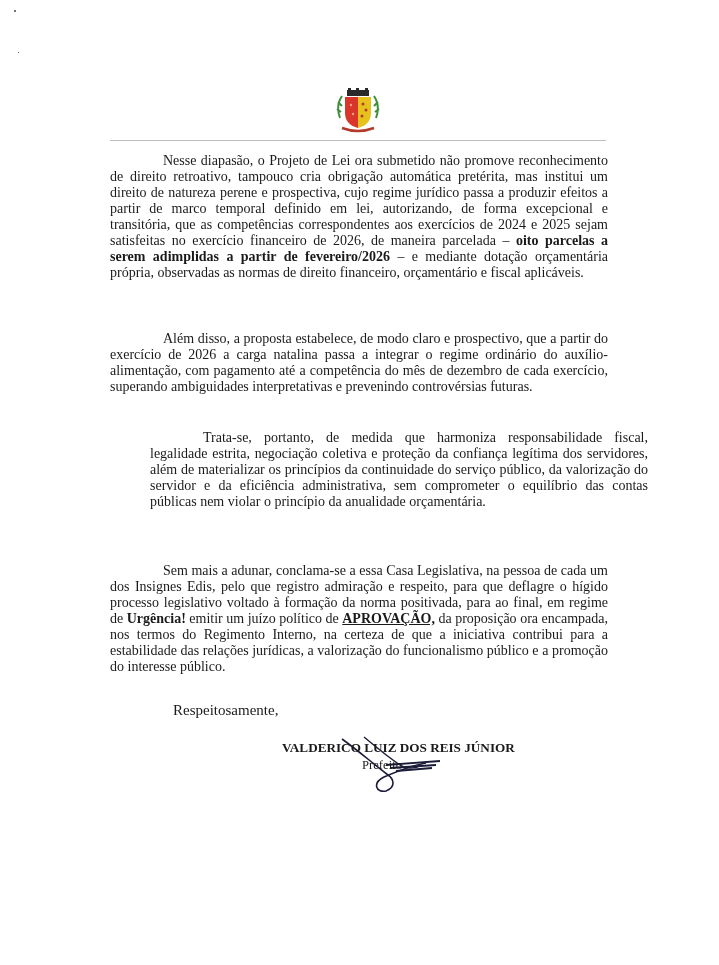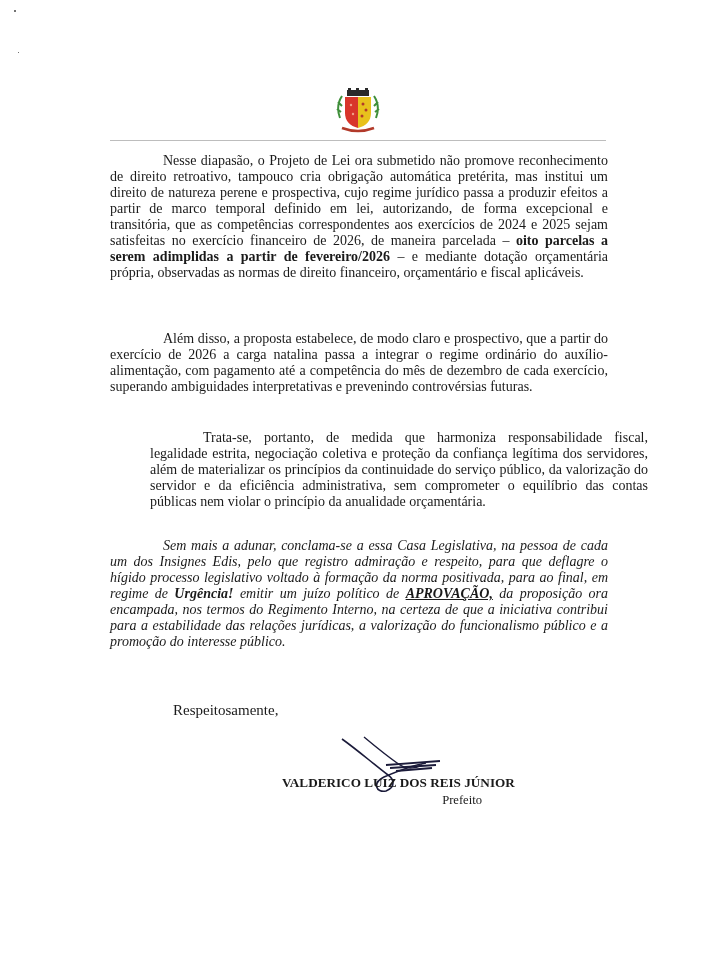--- a/index.html
+++ b/index.html
@@ -6,21 +6,21 @@
   body {
     width: 719px; height: 965px; background: #ffffff; position: relative; overflow: hidden;
     font-family: "Liberation Serif", serif; color: #1a1a1a;
   }
   .speck { position: absolute; width: 2px; height: 2px; background: #444; border-radius: 50%; }
   .crest { position: absolute; left: 336px; top: 88px; width: 44px; height: 46px; }
   .header-rule { position: absolute; left: 110px; top: 140px; width: 496px; height: 1px; background: #bdbdbd; }
   .body-text { position: absolute; left: 110px; width: 498px; font-size: 14px; line-height: 16px; text-align: justify; }
   .para { margin: 0; text-indent: 53px; }
   .closing { position: absolute; left: 173px; top: 702px; font-size: 15px; }
-  .sig-block { position: absolute; left: 282px; top: 747px; width: 200px; text-align: right; }
+  .sig-block { position: absolute; left: 282px; top: 712px; width: 200px; text-align: center; }
   .signer-name { font-weight: bold; font-size: 13.2px; white-space: nowrap; margin-top: 28px; }
   .signer-title { font-size: 12.6px; margin-top: 2px; }
   .signature { position: absolute; left: 336px; top: 735px; width: 120px; height: 60px; }
 </style>
 </head>
 <body>
 
 <div class="speck" style="left:14px; top:10px;"></div>
 <div class="speck" style="left:18px; top:52px; width:1px; height:1px;"></div>
 
@@ -48,21 +48,21 @@
 </div>
 
 <div class="body-text" style="top:331px;">
   <p class="para"><span>Além disso, a proposta estabelece, de modo claro e prospectivo, que a partir do exercício de 2026 a carga natalina passa a integrar o regime ordinário do auxílio-alimentação, com pagamento até a competência do mês de dezembro de cada exercício, superando ambiguidades interpretativas e prevenindo controvérsias futuras.</span></p>
 </div>
 
 <div class="body-text" style="top:430px;margin-left:40px;">
   <p class="para"><span>Trata-se, portanto, de medida que harmoniza responsabilidade fiscal, legalidade estrita, negociação coletiva e proteção da confiança legítima dos servidores, além de materializar os princípios da continuidade do serviço público, da valorização do servidor e da eficiência administrativa, sem comprometer o equilíbrio das contas públicas nem violar o princípio da anualidade orçamentária.</span></p>
 </div>
 
-<div class="body-text" style="top:538px;font-style:italic;">
+<div class="body-text" style="top:563px;">
   <p class="para"><span>Sem mais a adunar, conclama-se a essa Casa Legislativa, na pessoa de cada um dos Insignes Edis, pelo que registro admiração e respeito, para que deflagre o hígido processo legislativo voltado à formação da norma positivada, para ao final, em regime de </span><b>Urgência!</b><span> emitir um juízo político de </span><b style="text-decoration: underline;">APROVAÇÃO,</b><span> da proposição ora encampada, nos termos do Regimento Interno, na certeza de que a iniciativa contribui para a estabilidade das relações jurídicas, a valorização do funcionalismo público e a promoção do interesse público.</span></p>
 </div>
 
 <div class="closing">Respeitosamente,</div>
 
 <svg class="signature" viewBox="0 0 120 60">
   <path d="M6 4 C20 14 34 26 52 40 C58 44 60 52 50 56 C40 58 36 48 48 42 C62 36 76 30 90 28" stroke="#1b1b3a" stroke-width="1.6" fill="none"></path>
   <path d="M28 2 C40 12 52 22 64 30 C70 34 78 34 86 30" stroke="#1b1b3a" stroke-width="1.4" fill="none"></path>
   <path d="M50 30 L104 26 M54 33 L100 30 M60 36 L96 33" stroke="#1b1b3a" stroke-width="1.8" fill="none"></path>
 </svg>

